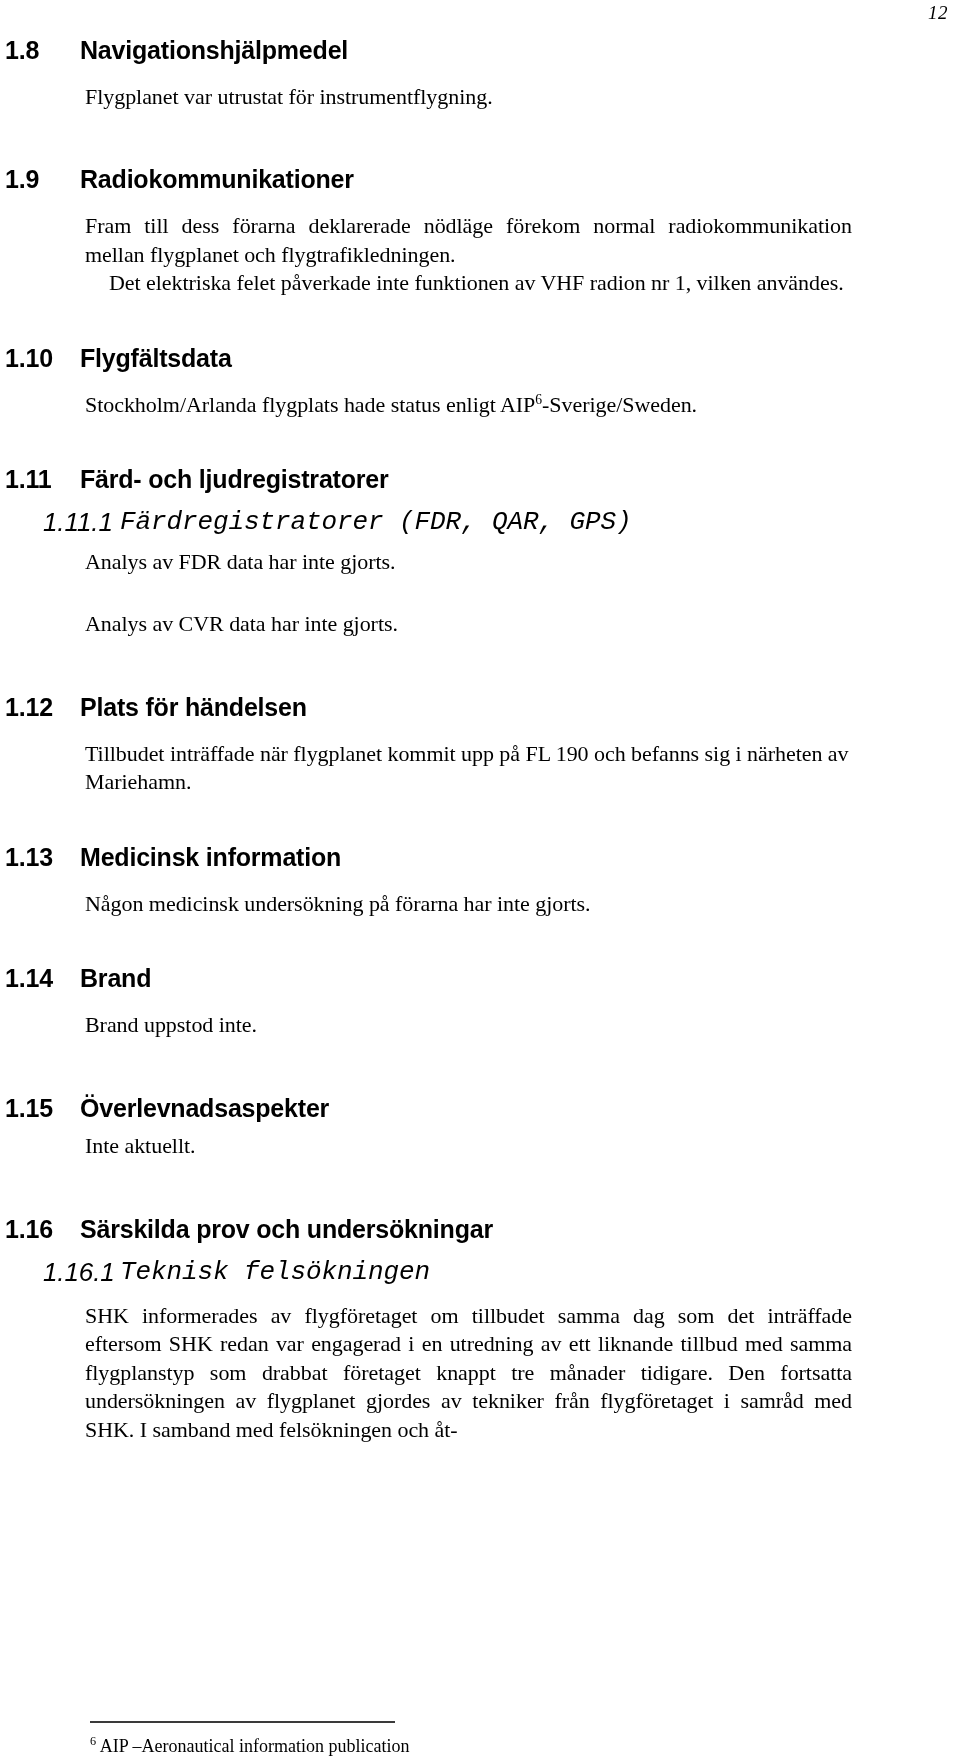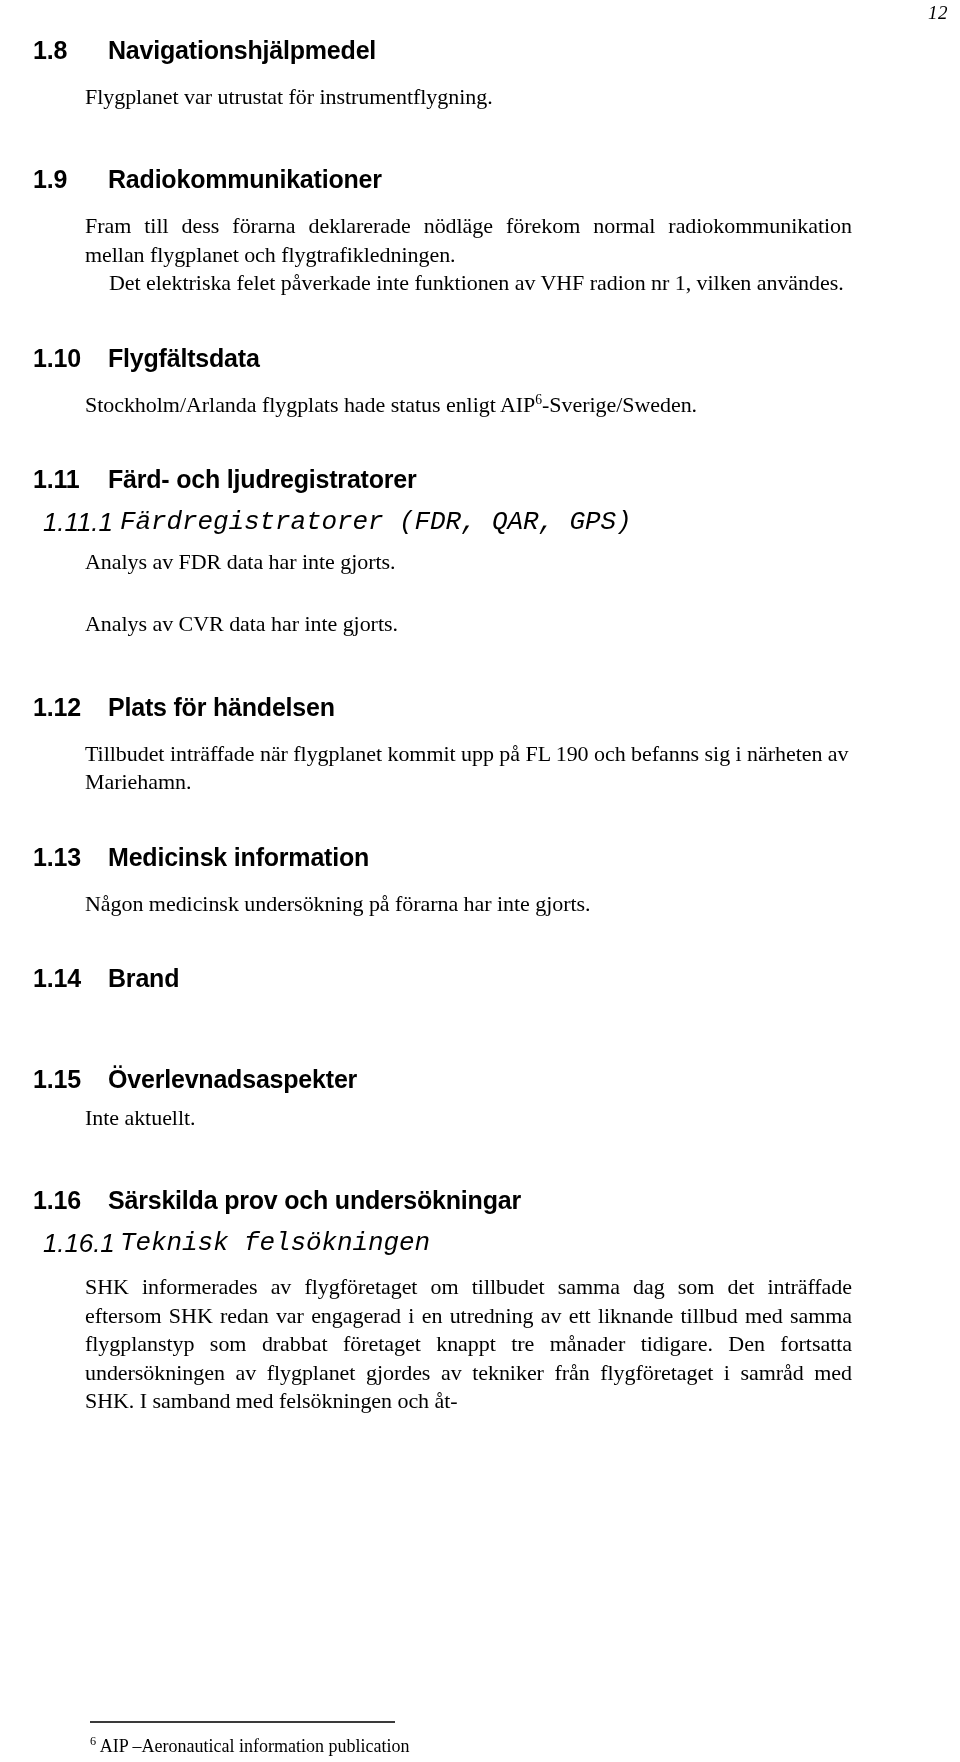--- a/index.html
+++ b/index.html
@@ -43,21 +43,20 @@
 
   
   .h2 {
     display: flex;
     align-items: baseline;
     font-family: "Liberation Sans", sans-serif;
     font-weight: bold;
     font-size: 25px;
     line-height: 1.15;
     letter-spacing: -0.2px;
-    padding-left: 28px;
   }
   .h2 .num {
     width: 80px;
     flex: 0 0 80px;
     padding-left: 5px;
     box-sizing: border-box;
   }
   .h2 .txt { flex: 1 1 auto; }
 
   .h3 {
@@ -200,20 +199,21 @@
     <div class="sp-18"></div>
     <div class="para">Någon medicinsk undersökning på förarna har inte gjorts.</div>
 
     <div class="sp-46"></div>
 
     <div class="h2">
       <span class="num">1.14</span>
       <span class="txt">Brand</span>
     </div>
     <div class="sp-18"></div>
+    <div class="para">Brand uppstod inte.</div>
 
     <div class="sp-54"></div>
 
     <div class="h2">
       <span class="num">1.15</span>
       <span class="txt">Överlevnadsaspekter</span>
     </div>
     <div class="sp-10"></div>
     <div class="para">Inte aktuellt.</div>
 

